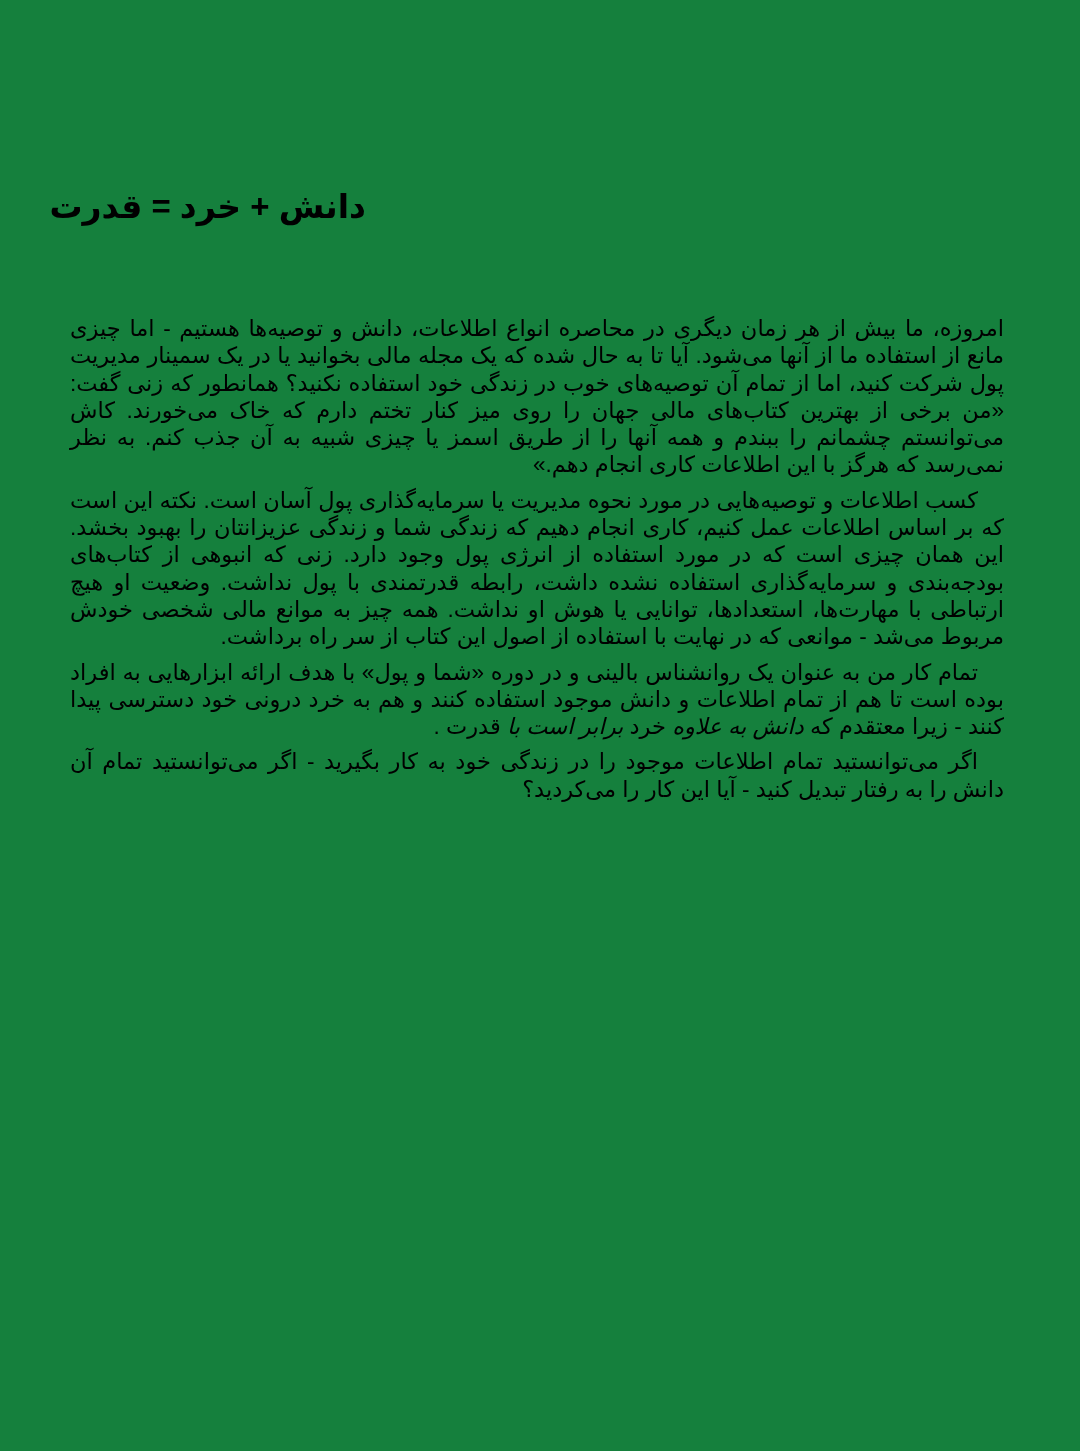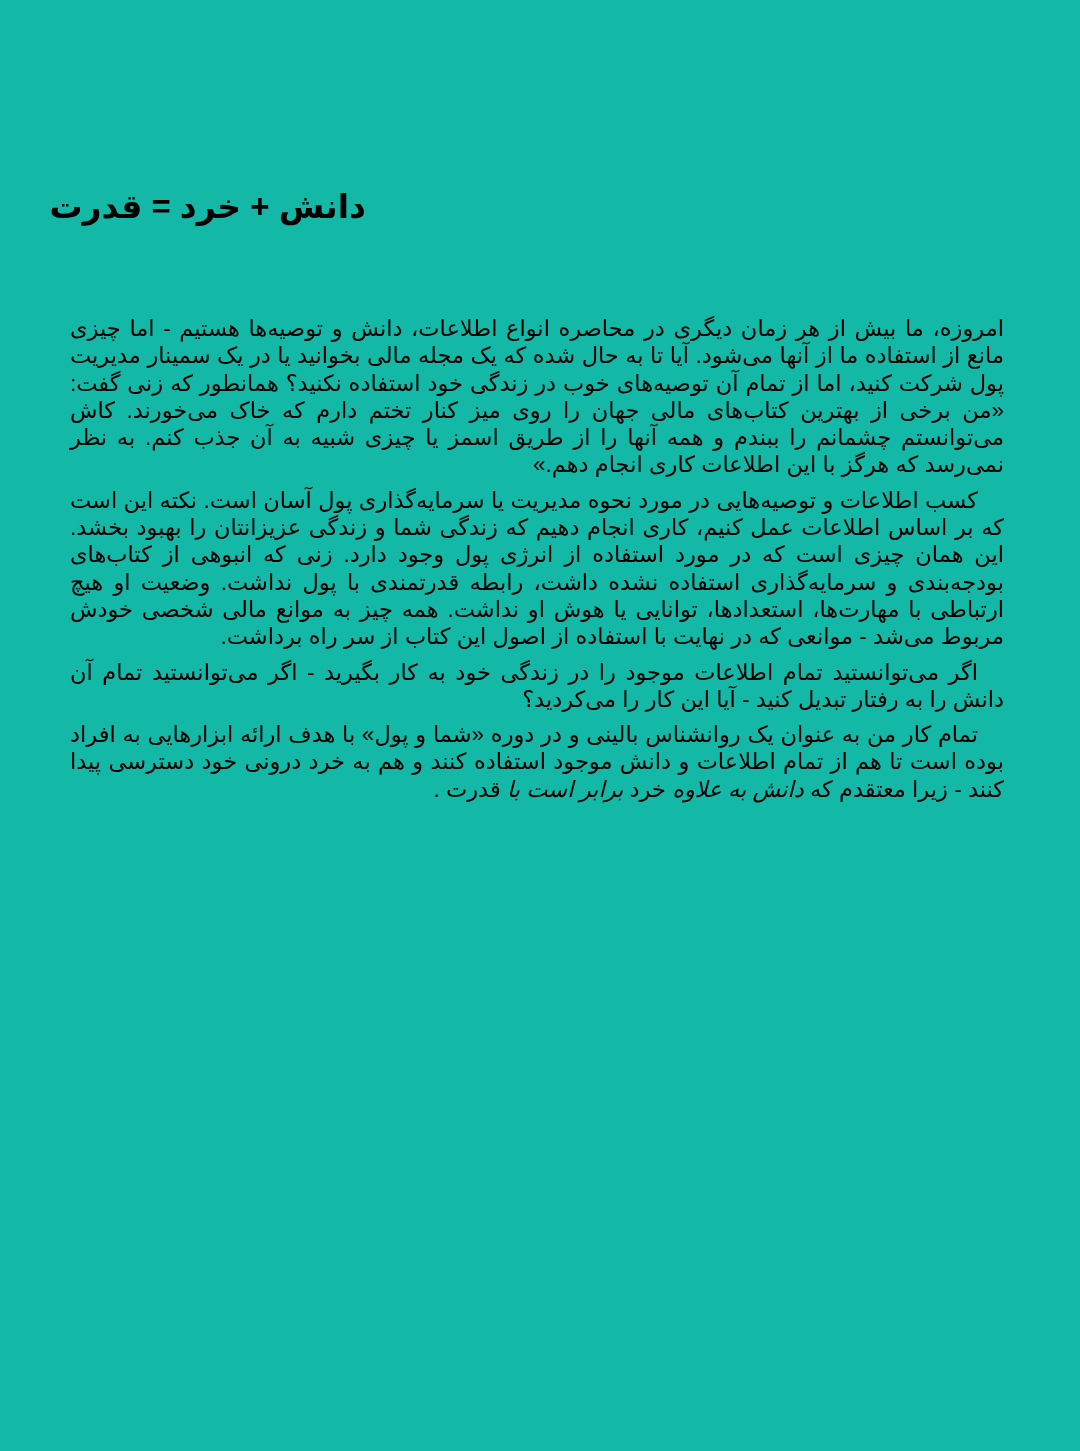--- a/index.html
+++ b/index.html
@@ -14,21 +14,21 @@
       overflow: hidden;
       color: #000000;
       font-family: "Liberation Sans", "DejaVu Sans", sans-serif;
     }
     .page {
       position: absolute;
       left: 0;
       top: 0;
       width: 1080px;
       height: 1451px;
-      background: #14b8a6;
+      background: #15803d;
     }
     .title {
       position: absolute;
       top: 183px;
       left: 60px;
       width: 306px;
       margin: 0;
       direction: rtl;
       text-align: right;
       font-family: "Liberation Sans", "DejaVu Sans", sans-serif;
@@ -63,16 +63,16 @@
   </style>
 </head>
 <body>
 
 <div class="page">
   <h1 class="title">دانش + خرد = قدرت</h1>
 
   <div class="body-text">
     <p>امروزه، ما بیش از هر زمان دیگری در محاصره انواع اطلاعات، دانش و توصیه‌ها هستیم - اما چیزی مانع از استفاده ما از آنها می‌شود. آیا تا به حال شده که یک مجله مالی بخوانید یا در یک سمینار مدیریت پول شرکت کنید، اما از تمام آن توصیه‌های خوب در زندگی خود استفاده نکنید؟ همانطور که زنی گفت: «من برخی از بهترین کتاب‌های مالی جهان را روی میز کنار تختم دارم که خاک می‌خورند. کاش می‌توانستم چشمانم را ببندم و همه آنها را از طریق اسمز یا چیزی شبیه به آن جذب کنم. به نظر نمی‌رسد که هرگز با این اطلاعات کاری انجام دهم.»</p>
     <p class="indent">کسب اطلاعات و توصیه‌هایی در مورد نحوه مدیریت یا سرمایه‌گذاری پول آسان است. نکته این است که بر اساس اطلاعات عمل کنیم، کاری انجام دهیم که زندگی شما و زندگی عزیزانتان را بهبود بخشد. این همان چیزی است که در مورد استفاده از انرژی پول وجود دارد. زنی که انبوهی از کتاب‌های بودجه‌بندی و سرمایه‌گذاری استفاده نشده داشت، رابطه قدرتمندی با پول نداشت. وضعیت او هیچ ارتباطی با مهارت‌ها، استعدادها، توانایی یا هوش او نداشت. همه چیز به موانع مالی شخصی خودش مربوط می‌شد - موانعی که در نهایت با استفاده از اصول این کتاب از سر راه برداشت.</p>
+    <p class="indent"><span>تمام کار من به عنوان یک روانشناس بالینی و در دوره «شما و پول» با هدف ارائه ابزارهایی به افراد بوده است تا هم از تمام اطلاعات و دانش موجود استفاده کنند و هم به خرد درونی خود دسترسی پیدا کنند - زیرا معتقدم که </span><em>دانش به علاوه</em><span> خرد </span><em>برابر است با</em><span> قدرت .</span></p>
     <p class="indent">اگر می‌توانستید تمام اطلاعات موجود را در زندگی خود به کار بگیرید - اگر می‌توانستید تمام آن دانش را به رفتار تبدیل کنید - آیا این کار را می‌کردید؟</p>
-    <p class="indent"><span>تمام کار من به عنوان یک روانشناس بالینی و در دوره «شما و پول» با هدف ارائه ابزارهایی به افراد بوده است تا هم از تمام اطلاعات و دانش موجود استفاده کنند و هم به خرد درونی خود دسترسی پیدا کنند - زیرا معتقدم که </span><em>دانش به علاوه</em><span> خرد </span><em>برابر است با</em><span> قدرت .</span></p>
   </div>
 </div>
 
 </body></html>

